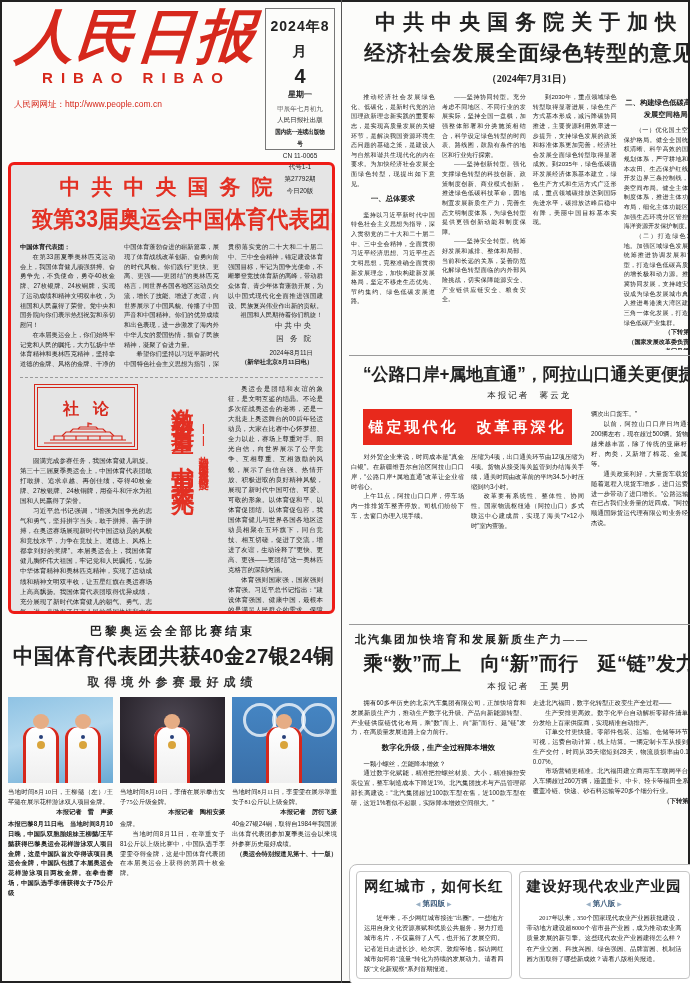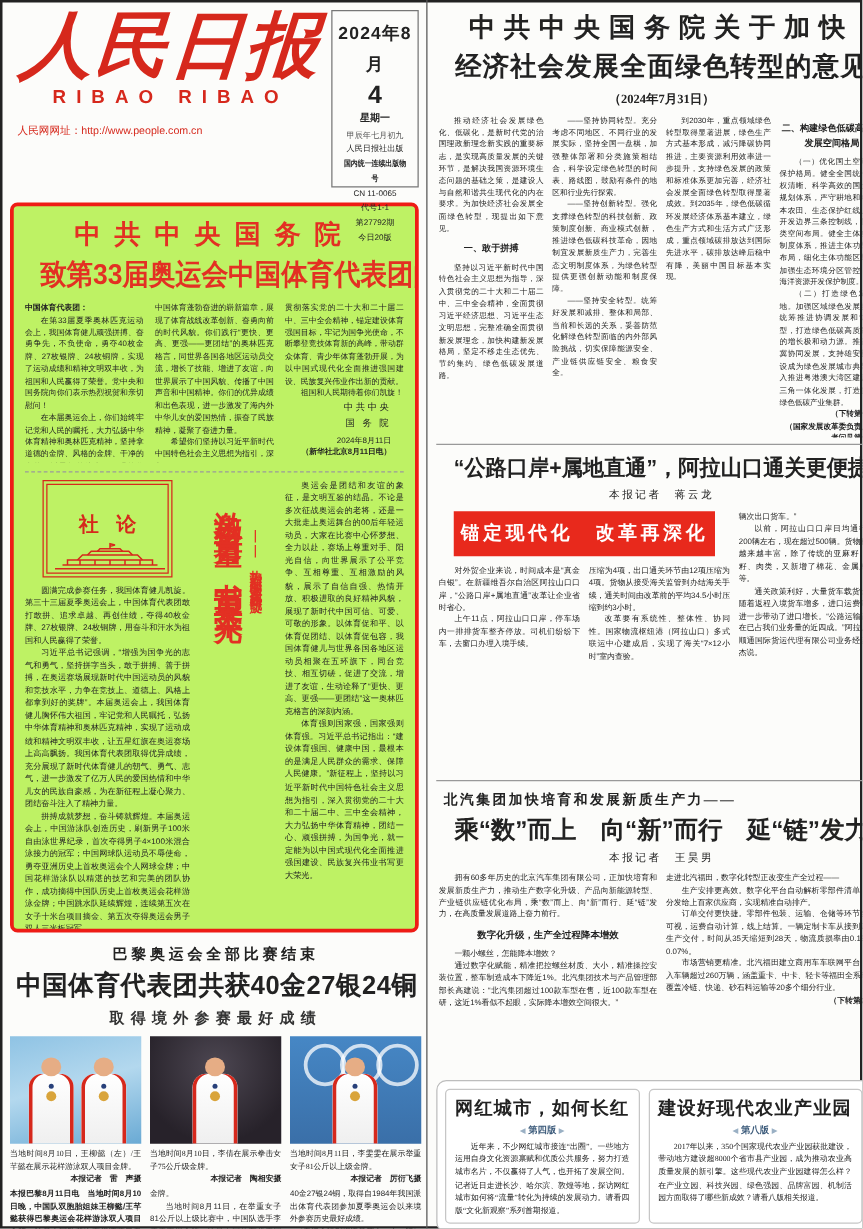--- a/index.html
+++ b/index.html
@@ -19,36 +19,36 @@
   .m-roman{color:var(--red);font-weight:bold;font-size:15px;letter-spacing:8px;margin-top:2px;}
   .m-site{color:var(--red);font-size:8.5px;text-align:left;padding-left:6px;margin-top:13px;}
   .datebox{width:70px;border:1px solid #777;margin:8px 2px 8px 0;padding:5px 2px;text-align:center;font-size:6.5px;line-height:1.8;color:#222;}
   .db-month{font-size:14px;font-weight:bold;letter-spacing:1px;}
   .db-day{font-size:20px;font-weight:bold;line-height:1.2;}
   .db-week{font-size:8px;font-weight:bold;}
   .db-lunar{color:#555;}
   .db-issnlabel{font-weight:bold;transform:scaleX(.85);}
 
   
-  .hq-box{border:3px solid #ee1c16;border-radius:6px;margin:4px 2px 4px 0;padding:8px 9px 6px;height:584px;overflow:hidden;background:#bef264;}
+  .hq-box{border:3px solid #ee1c16;border-radius:6px;margin:4px 2px 4px 0;padding:8px 9px 6px;height:452px;overflow:hidden;background:#e5e5e5;}
   .hq-t1{color:#e33023;font-weight:900;font-size:21px;text-align:center;letter-spacing:11px;}
   .hq-t2{color:#e33023;font-weight:900;font-size:23px;text-align:center;transform:scaleX(.92);white-space:nowrap;margin-top:3px;}
   .hq-cols{display:flex;gap:9px;height:128px;overflow:hidden;font-size:6.3px;line-height:1.55;margin-top:7px;}
   .hq-col{flex:1;}
   .sig{ text-align:right;padding-right:10px;}
   .sig-org{font-size:7.5px;font-weight:normal;line-height:1.7;letter-spacing:2px;}
   .sig-date{font-size:6.4px;margin-top:2px;}
   .sig-src{font-size:6.2px;font-weight:bold;}
   .hq-divider{border:0;border-top:1px dashed #9a9a9a;margin:7px 0 6px;}
 
   
   .editorial{display:flex;gap:7px;height:368px;overflow:hidden;}
   .ed-left{width:132px;font-size:6.5px;line-height:1.55;}
   .badge{border:1px solid var(--red);padding:2px;width:104px;margin:0 auto 6px;}
-  .badge-in{border:1px solid var(--red);padding:21px 2px 2px;text-align:center;}
+  .badge-in{border:1px solid var(--red);padding:9px 2px 2px;text-align:center;}
   .badge-txt{color:var(--red);font-weight:900;font-size:16px;letter-spacing:14px;padding-left:14px;}
   .ed-mid{width:62px;display:flex;justify-content:center;padding-top:6px;}
   .ed-title{writing-mode:vertical-rl;color:#e33023;font-weight:900;font-size:23px;line-height:1.15;letter-spacing:5px;}
   .ed-sub{writing-mode:vertical-rl;color:#e33023;font-weight:bold;font-size:10px;margin-top:34px;letter-spacing:2px;}
   .ed-right{flex:1;font-size:6.5px;line-height:1.55;}
 
   
   .medals{padding-top:5px;}
   .md-kicker{font-family:"Liberation Serif",serif;font-size:12px;text-align:center;letter-spacing:3px;font-weight:bold;}
   .md-head{font-size:21px;font-weight:900;text-align:center;letter-spacing:.5px;transform:scaleX(.97);white-space:nowrap;margin-top:2px;}
@@ -253,21 +253,21 @@
 
   <div class="col-right">
 
     <div class="green">
       <div class="g-t1">中共中央国务院关于加快</div>
       <div class="g-t2">经济社会发展全面绿色转型的意见</div>
       <div class="g-date">（2024年7月31日）</div>
       <div class="g-cols">
         <div class="g-col">
             <p class="p">推动经济社会发展绿色化、低碳化，是新时代党的治国理政新理念新实践的重要标志，是实现高质量发展的关键环节，是解决我国资源环境生态问题的基础之策，是建设人与自然和谐共生现代化的内在要求。为加快经济社会发展全面绿色转型，现提出如下意见。</p>
-            <h4 class="p-h">一、敢于拼搏</h4>
+            <h4 class="p-h">一、总体要求</h4>
             <p class="p">坚持以习近平新时代中国特色社会主义思想为指导，深入贯彻党的二十大和二十届二中、三中全会精神，全面贯彻习近平经济思想、习近平生态文明思想，完整准确全面贯彻新发展理念，加快构建新发展格局，坚定不移走生态优先、节约集约、绿色低碳发展道路。</p>
           </div>
         <div class="g-col">
             <p class="p">——坚持协同转型。充分考虑不同地区、不同行业的发展实际，坚持全国一盘棋，加强整体部署和分类施策相结合，科学设定绿色转型的时间表、路线图，鼓励有条件的地区和行业先行探索。</p>
             <p class="p">——坚持创新转型。强化支撑绿色转型的科技创新、政策制度创新、商业模式创新，推进绿色低碳科技革命，因地制宜发展新质生产力，完善生态文明制度体系，为绿色转型提供更强创新动能和制度保障。</p>
             <p class="p">——坚持安全转型。统筹好发展和减排、整体和局部、当前和长远的关系，妥善防范化解绿色转型面临的内外部风险挑战，切实保障能源安全、产业链供应链安全、粮食安全。</p>
           </div>
         <div class="g-col">
             <p class="p">到2030年，重点领域绿色转型取得显著进展，绿色生产方式基本形成，减污降碳协同推进，主要资源利用效率进一步提升，支持绿色发展的政策和标准体系更加完善，经济社会发展全面绿色转型取得显著成效。到2035年，绿色低碳循环发展经济体系基本建立，绿色生产方式和生活方式广泛形成，重点领域碳排放达到国际先进水平，碳排放达峰后稳中有降，美丽中国目标基本实现。</p>
           </div>

